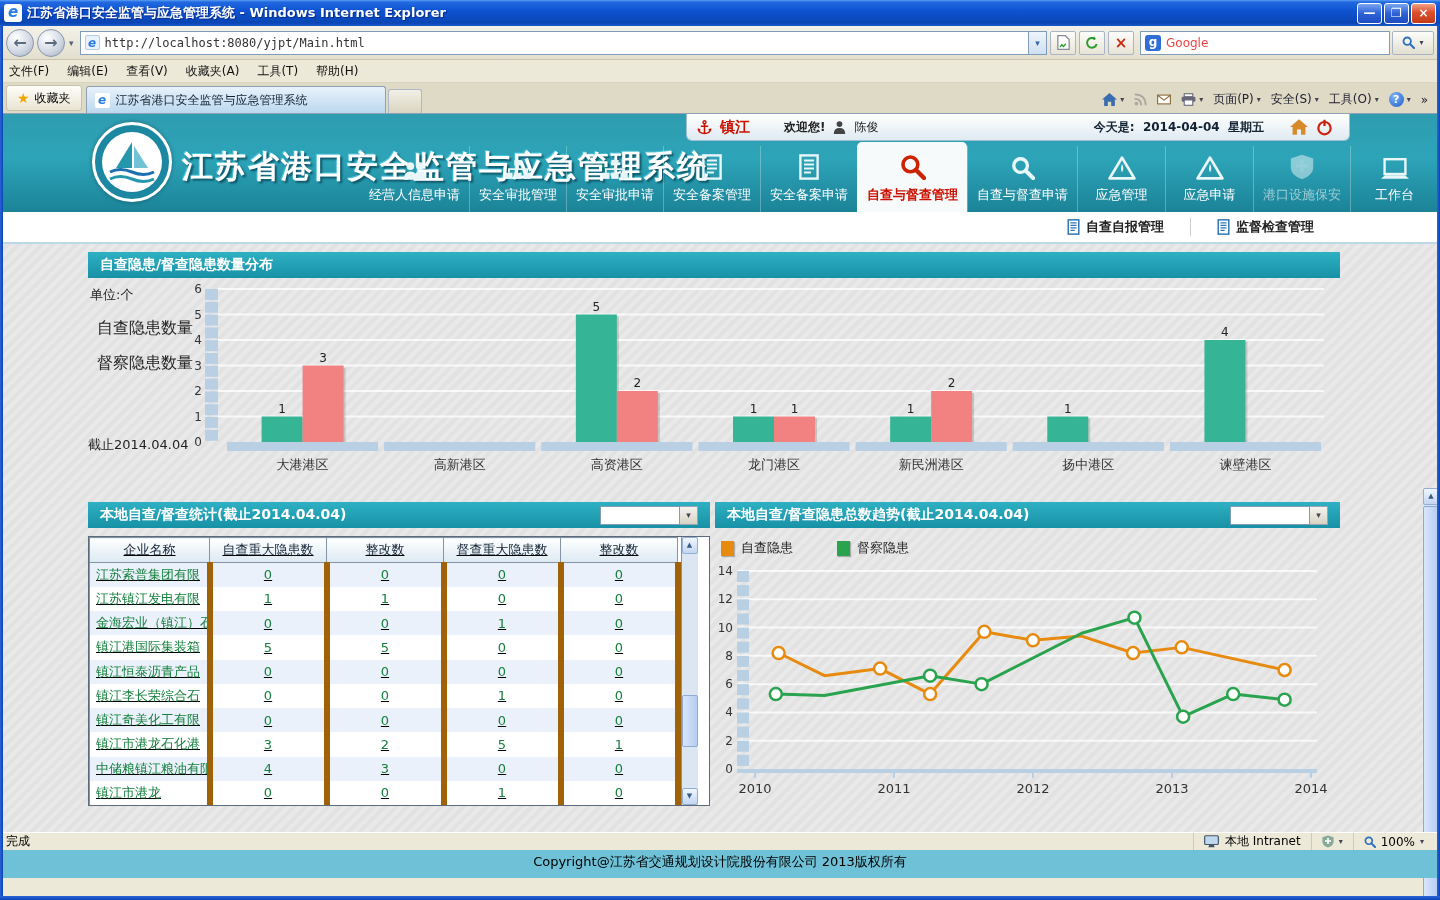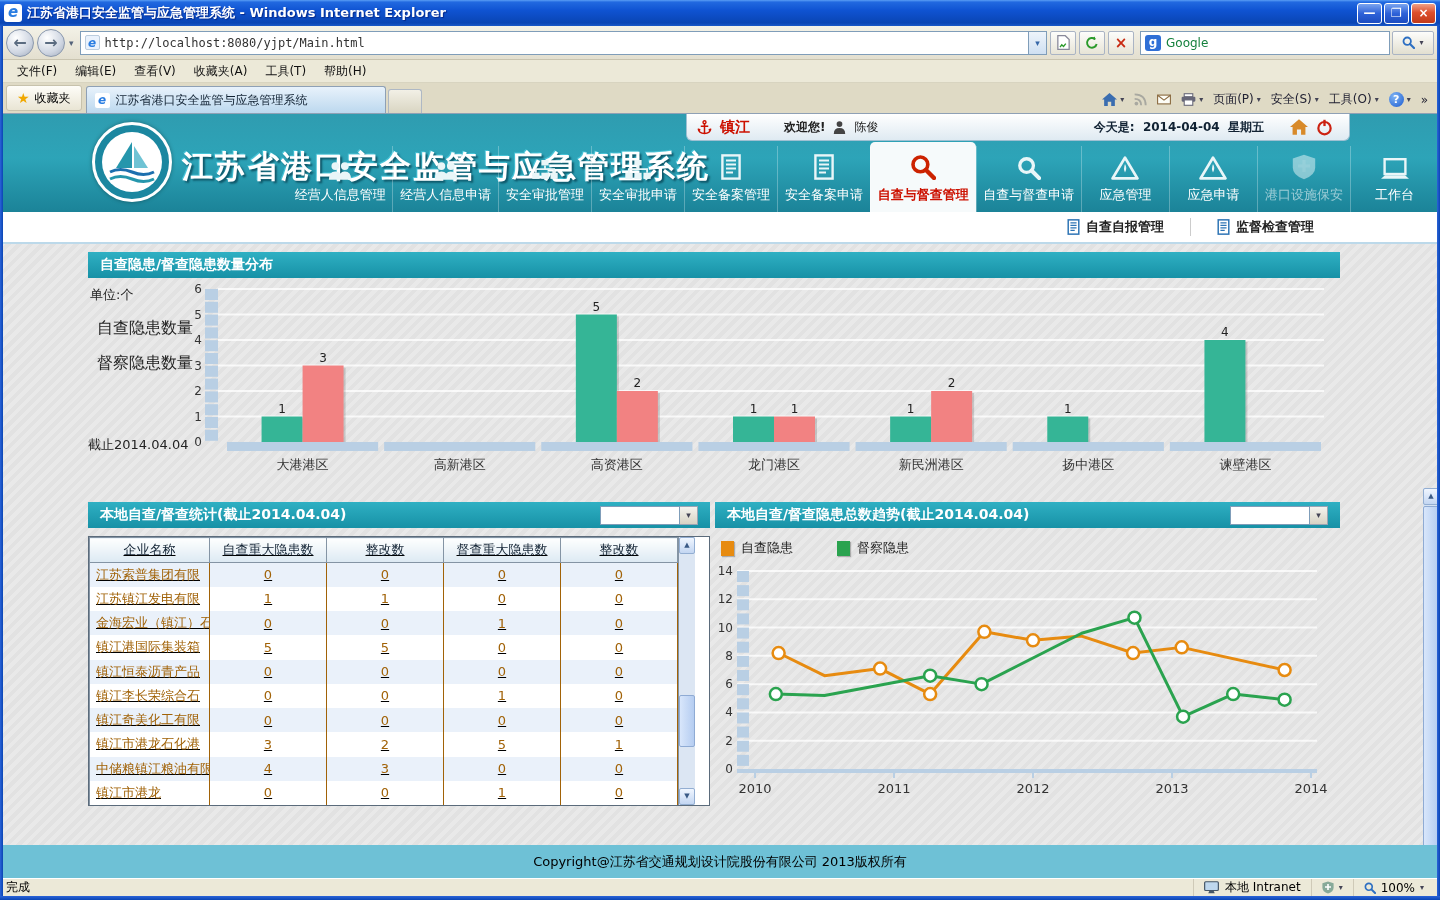--- a/index.html
+++ b/index.html
@@ -33,26 +33,26 @@
   .addrfield .url { color:#333; font-family:"DejaVu Sans Mono","Liberation Mono",monospace; font-size:12px; }
   .addr-dropbtn { width:18px; height:24px; border:1px solid #7f9db9; border-left:none;
     background:linear-gradient(180deg,#eef4fb,#cfe0f2); text-align:center; line-height:22px; color:#3567a8; font-size:9px;}
   .sq-btn { width:26px; height:24px; border:1px solid #aab4c4; border-radius:2px; margin-left:3px;
     background:linear-gradient(180deg,#fdfdfb,#e7e4d6); display:flex; align-items:center; justify-content:center; }
   .sq-btn.stop { color:#c92a12; font-weight:bold; font-size:15px; }
   .searchbox { width:250px; height:24px; background:#fff; border:1px solid #7f9db9; margin-left:6px;
     display:flex; align-items:center; padding:0 4px; }
   .searchbox .gicon { width:16px; height:16px; background:#2f6fd6; border-radius:3px; color:#fff;
     font-weight:bold; text-align:center; line-height:15px; font-size:12px; margin-right:5px; }
-  .searchbox .ph { color:#15803d; }
+  .searchbox .ph { color:#ef4444; }
   .search-btn { width:42px; height:24px; border:1px solid #aab4c4; margin-left:2px; border-radius:2px;
     background:linear-gradient(180deg,#fdfdfb,#e2dfd0); display:flex; align-items:center; justify-content:center; gap:4px; }
 
   .menubar { position:absolute; left:0; top:60px; width:1440px; height:23px; background:#ece9d8;
-    border-bottom:1px solid #d8d4c0; display:flex; align-items:center; padding-left:8px; }
+    border-bottom:1px solid #d8d4c0; display:flex; align-items:center; }
   .menubar span { padding:2px 9px; color:#111; }
 
   .tabbar { position:absolute; left:0; top:83px; width:1440px; height:31px; background:#dfdac5;
     border-bottom:1px solid #8ea0b5; display:flex; align-items:flex-end; }
   .fav-btn { display:flex; align-items:center; gap:5px; height:26px; padding:0 10px; margin:0 4px 2px 6px;
     border:1px solid #c7c2ac; border-radius:3px; background:linear-gradient(180deg,#fefdf8,#e9e5d4); }
   .fav-btn .star { color:#f0a800; font-size:14px; }
   .tab { height:27px; width:300px; display:flex; align-items:center; gap:6px; padding:0 8px;
     border:1px solid #8ea0b5; border-bottom:none; border-radius:3px 3px 0 0;
     background:linear-gradient(180deg,#e8f2fb,#bcd8ee); font-size:12px; color:#123; }
@@ -120,43 +120,43 @@
   .legend-row { display:flex; align-items:center; gap:7px; margin-top:14px; font-size:16px; white-space:nowrap; }
   .sw { width:15px; height:15px; box-shadow:1px 1px 1px rgba(0,0,0,.25); }
   .asof { position:absolute; left:0; bottom:26px; font-size:13px; color:#222; white-space:nowrap; }
   .table-panel { position:absolute; left:88px; top:258px; width:622px; height:304px; }
   .line-panel  { position:absolute; left:715px; top:258px; width:625px; height:304px; }
 
   .table-wrap { margin-top:8px; border:1px solid #5b6b7b; background:#fff; display:flex; height:270px;text-decoration:underline; }
   table.stats { border-collapse:collapse; width:588px; table-layout:fixed; }
   table.stats th { background:linear-gradient(180deg,#feffff,#dcE9f3); font-weight:normal; color:#123;
     height:25px; border:1px solid #8494a4; font-size:13px; }
-  table.stats td { height:24px; border-left:1px solid #8494a4; border-right:1px solid #a16207;
-    text-align:center; color:#a16207; font-size:13px; }
+  table.stats td { height:24px; border-left:1px solid #8494a4; border-right:6px solid #a16207;
+    text-align:center; color:#15803d; font-size:13px; }
   table.stats td.name { text-align:left; padding-left:6px; white-space:nowrap; overflow:hidden; }
   table.stats tr:nth-child(odd) td { background:#eaf1fa; }
   table.stats tr:nth-child(even) td { background:#fff; }
 
   .vscroll { width:17px; background:#dce6f3; border-left:1px solid #8494a4; position:relative; }
   .vs-btn { position:absolute; left:0; width:16px; height:17px; background:linear-gradient(180deg,#f0f6ff,#c3d6f2);
     border:1px solid #93aed2; border-radius:2px; color:#3a5a86; font-size:7px; text-align:center; line-height:15px; }
   .vs-up { top:0; } .vs-down { bottom:0; }
   .vs-thumb { position:absolute; left:0; width:16px; background:linear-gradient(90deg,#d8e6fb,#b5cdf1);
     border:1px solid #8fabd4; border-radius:2px; }
 
   .line-legend { display:flex; gap:44px; align-items:center; padding:11px 0 2px 6px; color:#222; font-size:13px; }
   .line-legend .sw { width:13px; height:15px; }
 
   .page-scrollbar { position:absolute; left:1423px; top:244px; width:17px; height:601px; background:#d5e2f3; }
   .page-scrollbar .vs-thumb { top:18px; height:563px; }
 
   .footerband { position:absolute; left:0; top:845px; width:1440px; height:33px; background:#6ec1d6;
     color:#000000; display:flex; align-items:center; justify-content:center; font-size:13px; }
 
-  .statusbar { position:absolute; left:0; top:878px; width:1440px; height:18px; background:#ece9d8;
+  .statusbar { position:absolute; left:0; top:832px; width:1440px; height:18px; background:#ece9d8;
     border-top:1px solid #fff; display:flex; align-items:center; padding:0 6px; color:#000; }
   .statusbar .zone { margin-left:auto; display:flex; align-items:center; gap:6px; padding:0 10px; border-left:1px solid #cfcaB8; }
   .statusbar .sect { display:flex; align-items:center; gap:5px; padding:0 10px; border-left:1px solid #cfcab8; height:100%; }
   .baseline-strip { position:absolute; left:0; top:896px; width:1440px; height:4px;
     background:linear-gradient(180deg,#2a63d8,#0a45b4); }
   .frame-left,.frame-right { position:absolute; top:26px; bottom:4px; width:3px;
     background:linear-gradient(90deg,#2a63d8,#0a45b4); z-index:50; }
   .frame-left { left:0; } .frame-right { right:0; }
 
   svg.chart text { font-family:"DejaVu Sans","Liberation Sans",sans-serif; }
@@ -374,26 +374,20 @@
       <svg width="18" height="16" style="color:#d88a2a">
           <use href="#sy-house"></use>
         </svg>
       <svg width="17" height="17" style="color:#cc2211">
           <use href="#sy-power"></use>
         </svg>
     </span>
   </div>
 
   <div class="mainnav">
-    <div class="nav-item">
-        <svg width="26" height="19">
-          <use href="#sy-people"></use>
-        </svg>
-        <span>经营人信息管理</span>
-      </div>
     <div class="nav-item">
         <svg width="26" height="19">
           <use href="#sy-people"></use>
         </svg>
         <span>经营人信息申请</span>
       </div>
     <div class="nav-item">
         <svg width="26" height="20">
           <use href="#sy-sitemap"></use>
         </svg>

